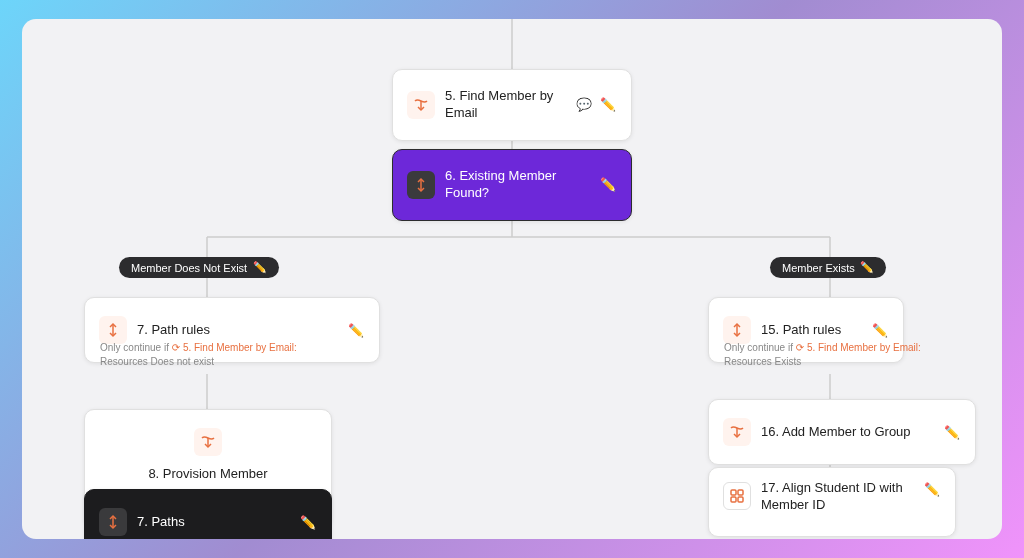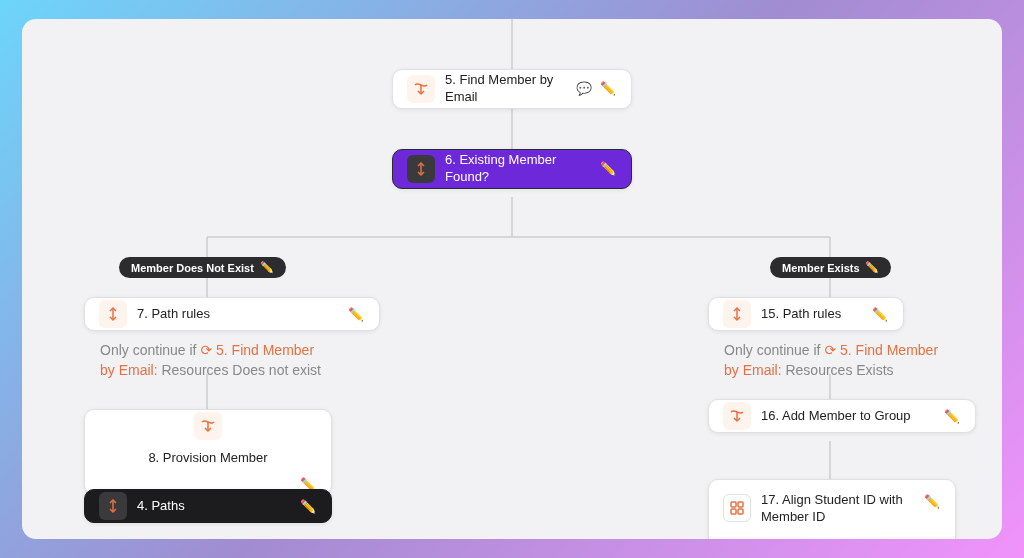--- a/index.html
+++ b/index.html
@@ -31,21 +31,21 @@
     }
 
     
     .node {
       position: absolute;
       border-radius: 10px;
       background: #fff;
       border: 1.5px solid #e0e0e0;
       display: flex;
       align-items: center;
-      padding: 2px 14px;
+      padding: 18px 14px;
       gap: 10px;
       font-size: 13px;
       font-weight: 500;
       color: #222;
       box-shadow: 0 1px 4px rgba(0,0,0,0.08);
     }
     .node.dark {
       background: #6d28d9;
       color: #fff;
       border-color: #2c2c2e;
@@ -94,38 +94,38 @@
     .edit-icon.light { color: #ccc; }
     .comment-icon {
       color: #aaa;
       font-size: 13px;
       cursor: pointer;
     }
 
     
     .node-desc {
       position: absolute;
-      font-size: 14px;
+      font-size: 10px;
       color: #888;
       line-height: 1.4;
     }
     .node-desc .step-link {
       color: #e87040;
       font-weight: 500;
     }
 
     
     .badge {
       position: absolute;
       background: #2c2c2e;
       color: #fff;
       border-radius: 20px;
       padding: 4px 12px;
       font-size: 11px;
-      font-weight: 700;
+      font-weight: 400;
       display: flex;
       align-items: center;
       gap: 6px;
       white-space: nowrap;
       text-align: center;
     }
     .badge .pencil {
       color: #aaa;
       font-size: 11px;
       cursor: pointer;
@@ -237,21 +237,21 @@
   </div>
 
   <div class="node active-dark" style="left:62px; top:470px; width:248px;">
     <div class="node-icon dark-icon">
       <svg viewBox="0 0 16 16" fill="none">
         <path d="M8 2 L8 14" stroke="#e87040" stroke-width="1.5"></path>
         <path d="M5 5 L8 2 L11 5" stroke="#e87040" stroke-width="1.5" fill="none"></path>
         <path d="M5 11 L8 14 L11 11" stroke="#e87040" stroke-width="1.5" fill="none"></path>
       </svg>
     </div>
-    <span class="node-label">4. Paths</span>
+    <span class="node-label">7. Paths</span>
     <div class="node-actions">
       <span class="edit-icon light">✏️</span>
     </div>
   </div>
 
   <div class="node" style="left:686px; top:278px; width:196px;">
     <div class="node-icon">
       <svg viewBox="0 0 16 16" fill="none">
         <path d="M8 2 L8 14" stroke="#e87040" stroke-width="1.5"></path>
         <path d="M5 5 L8 2 L11 5" stroke="#e87040" stroke-width="1.5" fill="none"></path>
@@ -275,21 +275,21 @@
         <path d="M8 4 L8 13" stroke="#e87040" stroke-width="1.5"></path>
         <path d="M5 10 L8 13 L11 10" stroke="#e87040" stroke-width="1.5" fill="none"></path>
       </svg>
     </div>
     <span class="node-label">16. Add Member to Group</span>
     <div class="node-actions">
       <span class="edit-icon">✏️</span>
     </div>
   </div>
 
-  <div class="node" style="left:686px; top:460px; width:248px; align-items:flex-start; padding-top:12px; min-height:70px;">
+  <div class="node" style="left:686px; top:448px; width:248px; align-items:flex-start; padding-top:12px; min-height:70px;">
     <div class="node-icon white-icon" style="margin-top:2px;">
       <svg viewBox="0 0 16 16" fill="none">
         <rect x="2" y="2" width="5" height="5" rx="1" stroke="#e87040" stroke-width="1.5"></rect>
         <rect x="9" y="2" width="5" height="5" rx="1" stroke="#e87040" stroke-width="1.5"></rect>
         <rect x="2" y="9" width="5" height="5" rx="1" stroke="#e87040" stroke-width="1.5"></rect>
         <rect x="9" y="9" width="5" height="5" rx="1" stroke="#e87040" stroke-width="1.5"></rect>
       </svg>
     </div>
     <span class="node-label">17. Align Student ID with Member ID</span>
     <div class="node-actions" style="margin-top:2px;">

